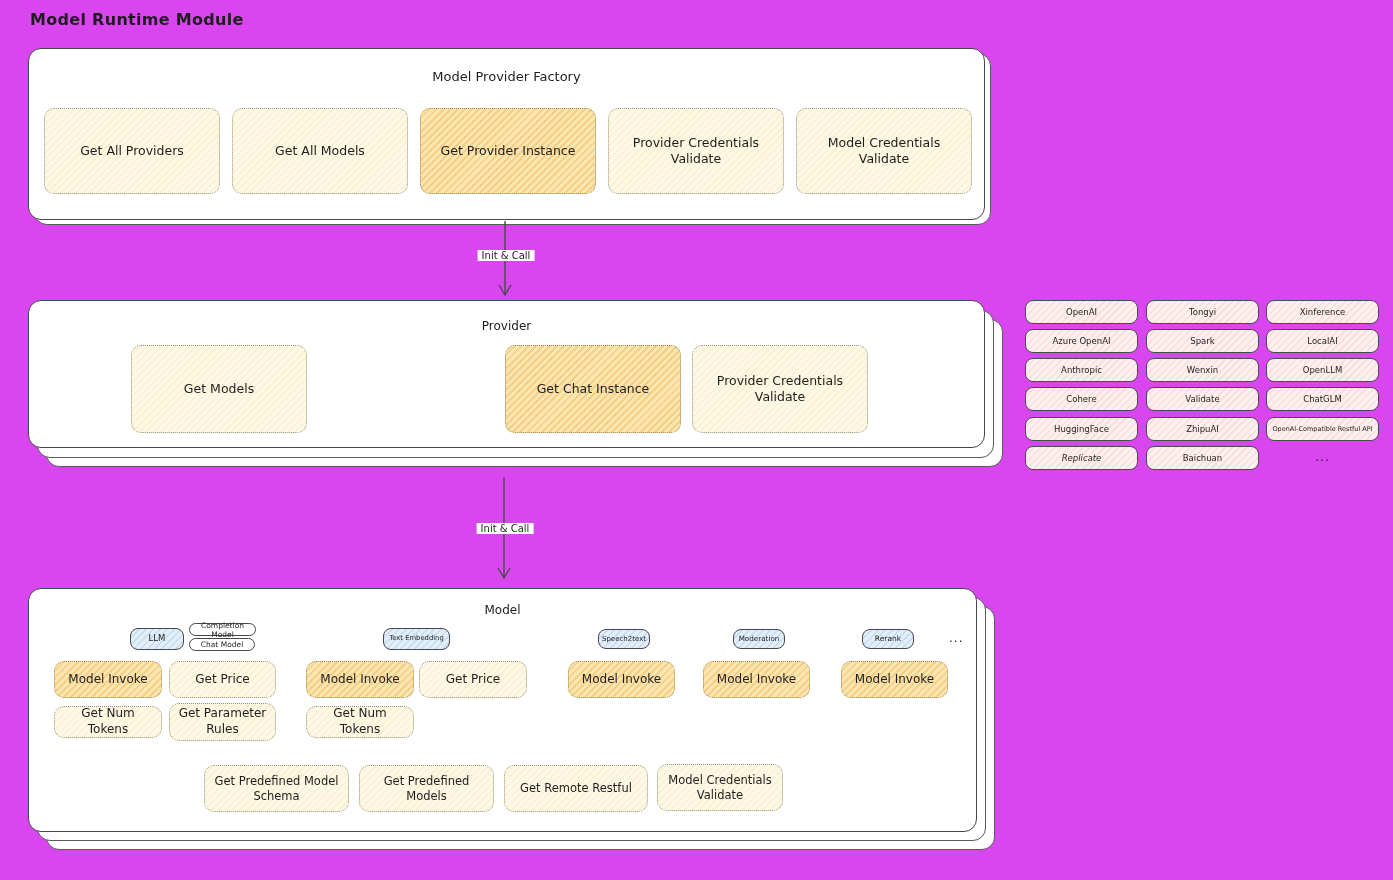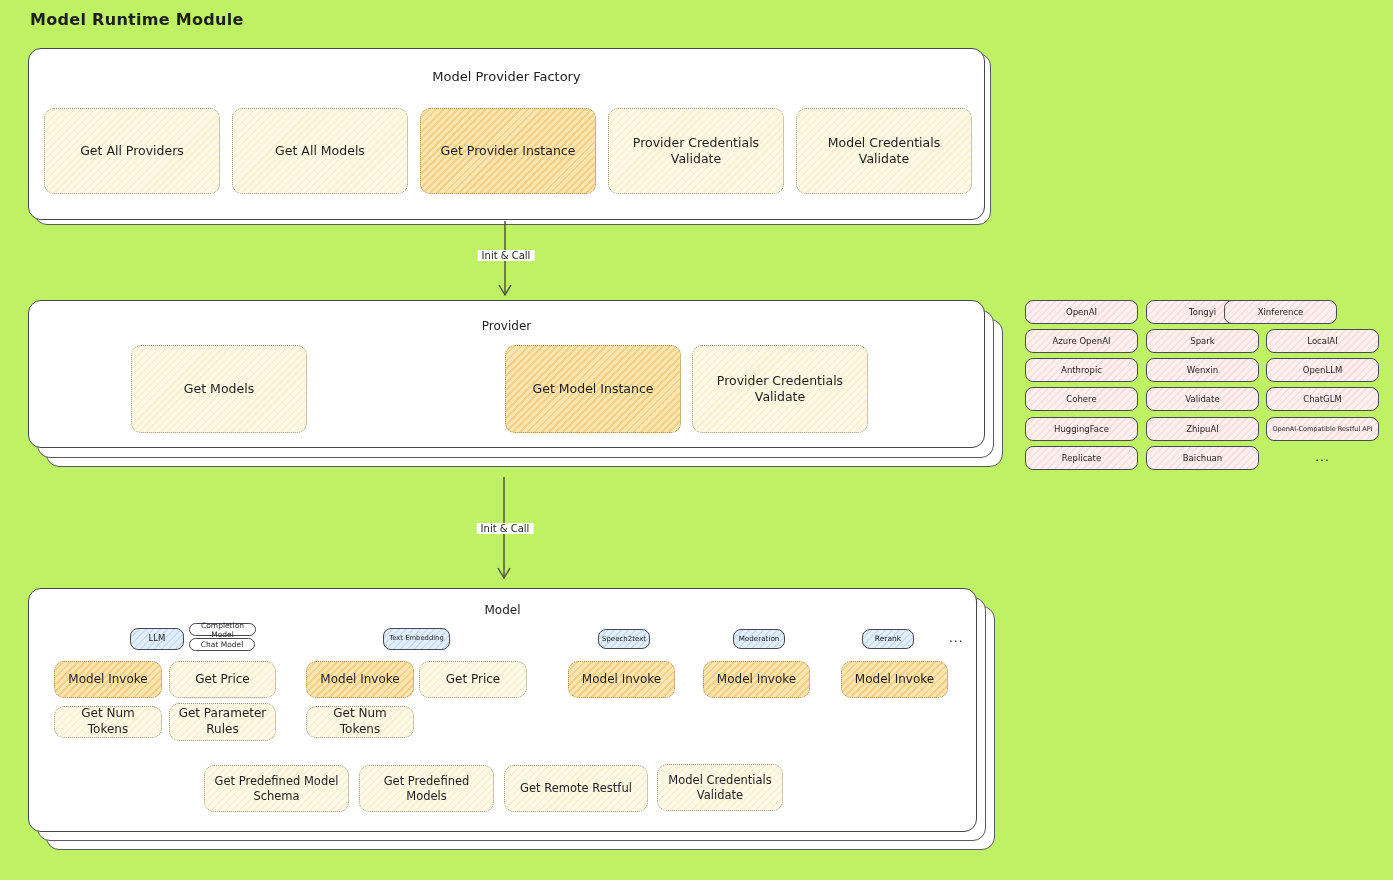--- a/index.html
+++ b/index.html
@@ -1,17 +1,17 @@
 <!DOCTYPE html>
 <html><head>
 <meta charset="utf-8">
 <style>
   html,body{margin:0;padding:0;background:#ffffff;}
   .canvas{
-    position:relative;width:1393px;height:880px;background:#bef264;overflow:hidden;
+    position:relative;width:1393px;height:880px;background:#d946ef;overflow:hidden;
     font-family:"DejaVu Sans",sans-serif;color:#1e1e1e;
   }
   .page-title{position:absolute;left:30px;top:10px;font-size:16px;font-weight:bold;letter-spacing:.3px;}
   
   .frame{position:absolute;background:#fff;border:1.6px solid #46464e;border-radius:13px;box-sizing:border-box;}
   .stack{position:absolute;background:#fff;border:1.4px solid #5a5a60;border-radius:13px;box-sizing:border-box;}
   .frame-title{position:absolute;left:0;right:0;text-align:center;font-size:13px;}
   
   .btn{
     position:absolute;display:flex;align-items:center;justify-content:center;text-align:center;
@@ -72,39 +72,39 @@
     <line x1="8" y1="0" x2="8" y2="73" stroke="#4a4a4a" stroke-width="1.4"></line>
     <polyline points="2,64 8,74 14,64" fill="none" stroke="#4a4a4a" stroke-width="1.4"></polyline>
   </svg>
   <div class="arrow-label" style="left:506px;top:250px;">Init &amp; Call</div>
 
   <div class="stack" style="left:46px;top:319px;width:957px;height:148px;"></div>
   <div class="stack" style="left:37px;top:310px;width:957px;height:148px;"></div>
   <div class="frame" style="left:28px;top:300px;width:957px;height:148px;">
     <div class="frame-title" style="top:18px;font-size:12px;">Provider</div>
     <div class="btn yellow" style="left:102px;top:44px;width:176px;height:88px;">Get Models</div>
-    <div class="btn orange" style="left:476px;top:44px;width:176px;height:88px;">Get Model Instance</div>
+    <div class="btn orange" style="left:476px;top:44px;width:176px;height:88px;">Get Chat Instance</div>
     <div class="btn yellow" style="left:663px;top:44px;width:176px;height:88px;">Provider Credentials Validate</div>
   </div>
 
   <div class="chip" style="left:1025px;top:300px;width:113px;height:24px;">OpenAI</div>
   <div class="chip" style="left:1025px;top:329px;width:113px;height:24px;">Azure OpenAI</div>
   <div class="chip" style="left:1025px;top:358px;width:113px;height:24px;">Anthropic</div>
   <div class="chip" style="left:1025px;top:387px;width:113px;height:24px;">Cohere</div>
   <div class="chip" style="left:1025px;top:417px;width:113px;height:24px;">HuggingFace</div>
-  <div class="chip" style="left:1025px;top:446px;width:113px;height:24px;">Replicate</div>
+  <div class="chip" style="left:1025px;top:446px;width:113px;height:24px;font-style:italic;">Replicate</div>
 
   <div class="chip" style="left:1146px;top:300px;width:113px;height:24px;">Tongyi</div>
   <div class="chip" style="left:1146px;top:329px;width:113px;height:24px;">Spark</div>
   <div class="chip" style="left:1146px;top:358px;width:113px;height:24px;">Wenxin</div>
   <div class="chip" style="left:1146px;top:387px;width:113px;height:24px;">Validate</div>
   <div class="chip" style="left:1146px;top:417px;width:113px;height:24px;">ZhipuAI</div>
   <div class="chip" style="left:1146px;top:446px;width:113px;height:24px;">Baichuan</div>
 
-  <div class="chip" style="left:1224px;top:300px;width:113px;height:24px;">Xinference</div>
+  <div class="chip" style="left:1266px;top:300px;width:113px;height:24px;">Xinference</div>
   <div class="chip" style="left:1266px;top:329px;width:113px;height:24px;">LocalAI</div>
   <div class="chip" style="left:1266px;top:358px;width:113px;height:24px;">OpenLLM</div>
   <div class="chip" style="left:1266px;top:387px;width:113px;height:24px;">ChatGLM</div>
   <div class="chip chip-small" style="left:1266px;top:417px;width:113px;height:24px;">OpenAI-Compatible Restful API</div>
   <div class="ellipsis" style="left:1266px;top:450px;width:113px;text-align:center;">...</div>
 
   <svg class="arrow" style="left:496px;top:477px;" width="16" height="104">
     <line x1="8" y1="0" x2="8" y2="100" stroke="#4a4a4a" stroke-width="1.4"></line>
     <polyline points="2,91 8,101 14,91" fill="none" stroke="#4a4a4a" stroke-width="1.4"></polyline>
   </svg>

